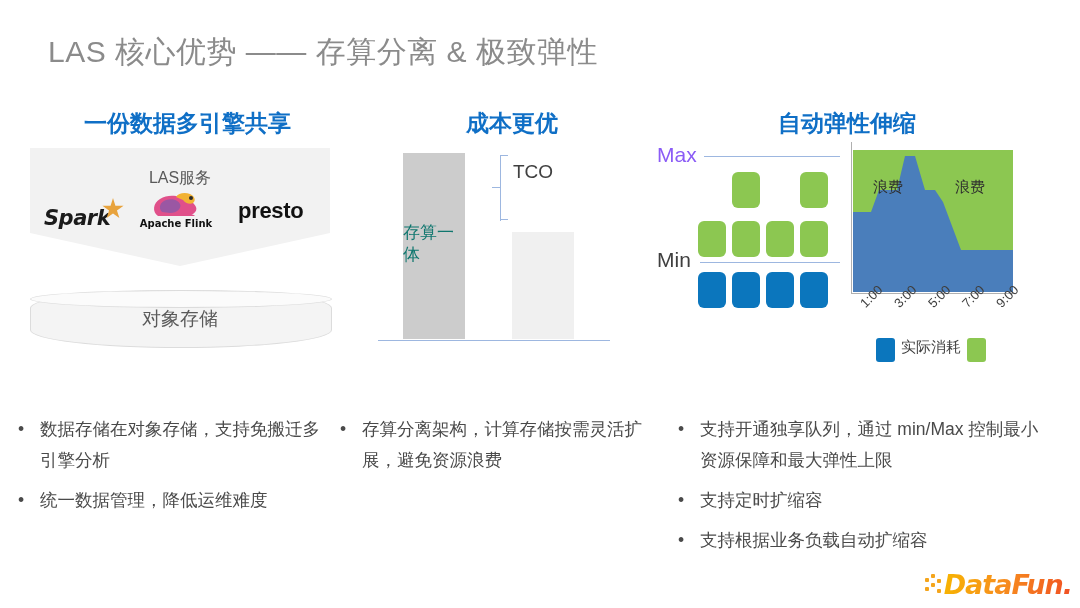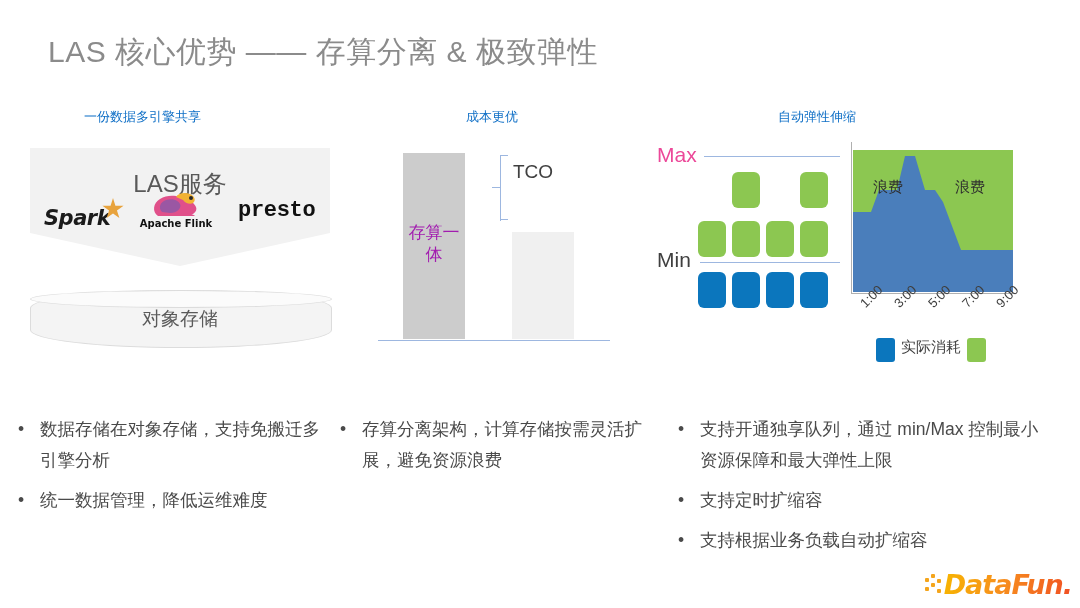--- a/index.html
+++ b/index.html
@@ -24,22 +24,22 @@
     font-size: 30px;
     font-weight: 400;
     color: #8b8b8b;
     letter-spacing: 0.5px;
     white-space: nowrap;
   }
 
   
   .col-heading {
     position: absolute;
-    font-size: 13px;
-    font-weight: normal;
+    font-size: 23px;
+    font-weight: bold;
     color: #0f6fc6;
     white-space: nowrap;
   }
   #heading-1 { left: 84px;  top: 108px; }
   #heading-2 { left: 466px; top: 108px; }
   #heading-3 { left: 778px; top: 108px; }
 
   
   #panel-sharing { position: absolute; left: 0; top: 0; width: 360px; height: 380px; }
 
@@ -51,21 +51,21 @@
     height: 118px;
     background: #f2f2f2;
     clip-path: polygon(0 0, 100% 0, 100% 72%, 50% 100%, 0 72%);
   }
   #las-service-label {
     position: absolute;
     left: 30px;
     top: 168px;
     width: 300px;
     text-align: center;
-    font-size: 24px;
+    font-size: 16px;
     color: #595959;
   }
 
   .engine-logo { position: absolute; }
 
   
   #logo-spark { left: 44px; top: 198px; width: 92px; height: 34px; }
   #logo-spark .spark-word {
     position: absolute; left: 0; top: 8px;
     font-size: 21px; font-weight: bold; font-style: italic;
@@ -88,21 +88,21 @@
     position: absolute; left: 0; top: 26px; width: 76px;
     text-align: center;
     font-size: 10px; font-weight: bold; color: #111;
     font-family: "DejaVu Sans", sans-serif;
   }
 
   
   #logo-presto {
     left: 238px; top: 198px;
     font-size: 22px; font-weight: bold; color: #111;
-    font-family: Liberation Mono, monospace;
+    font-family: Liberation Sans, sans-serif;
     letter-spacing: -0.3px;
   }
 
   
   #object-store-cylinder {
     position: absolute;
     left: 30px; top: 290px;
     width: 300px; height: 56px;
     background: #f4f4f4;
     border: 1px solid #dcdcdc;
@@ -132,23 +132,22 @@
   #bar-monolith {
     position: absolute;
     left: 403px; top: 153px;
     width: 62px; height: 186px;
     background: #cccccc;
   }
   #bar-monolith-label {
     position: absolute;
     left: 403px; top: 222px;
     width: 62px;
-    text-align: center;
     font-size: 17px; line-height: 22px;
-    color: #a21caf;
+    color: #0f766e;
   }
   #bar-separated {
     position: absolute;
     left: 512px; top: 232px;
     width: 62px; height: 107px;
     background: #f0f0f0;
   }
   #bar-separated-label {
     position: absolute;
     left: 512px; top: 258px;
@@ -191,21 +190,21 @@
     font-size: 19px; line-height: 27px;
     color: #404040;
     white-space: nowrap;
   }
 
   
   #panel-elastic { position: absolute; left: 0; top: 0; width: 1080px; height: 380px; }
 
   #max-label {
     position: absolute; left: 657px; top: 143px;
-    font-size: 21px; color: #ec4899;
+    font-size: 21px; color: #8b5cf6;
   }
   #min-label {
     position: absolute; left: 657px; top: 248px;
     font-size: 21px; color: #3f3f3f;
   }
   #max-line {
     position: absolute; left: 704px; top: 156px;
     width: 136px; height: 0;
     border-top: 1.4px solid #9db7e0;
   }

